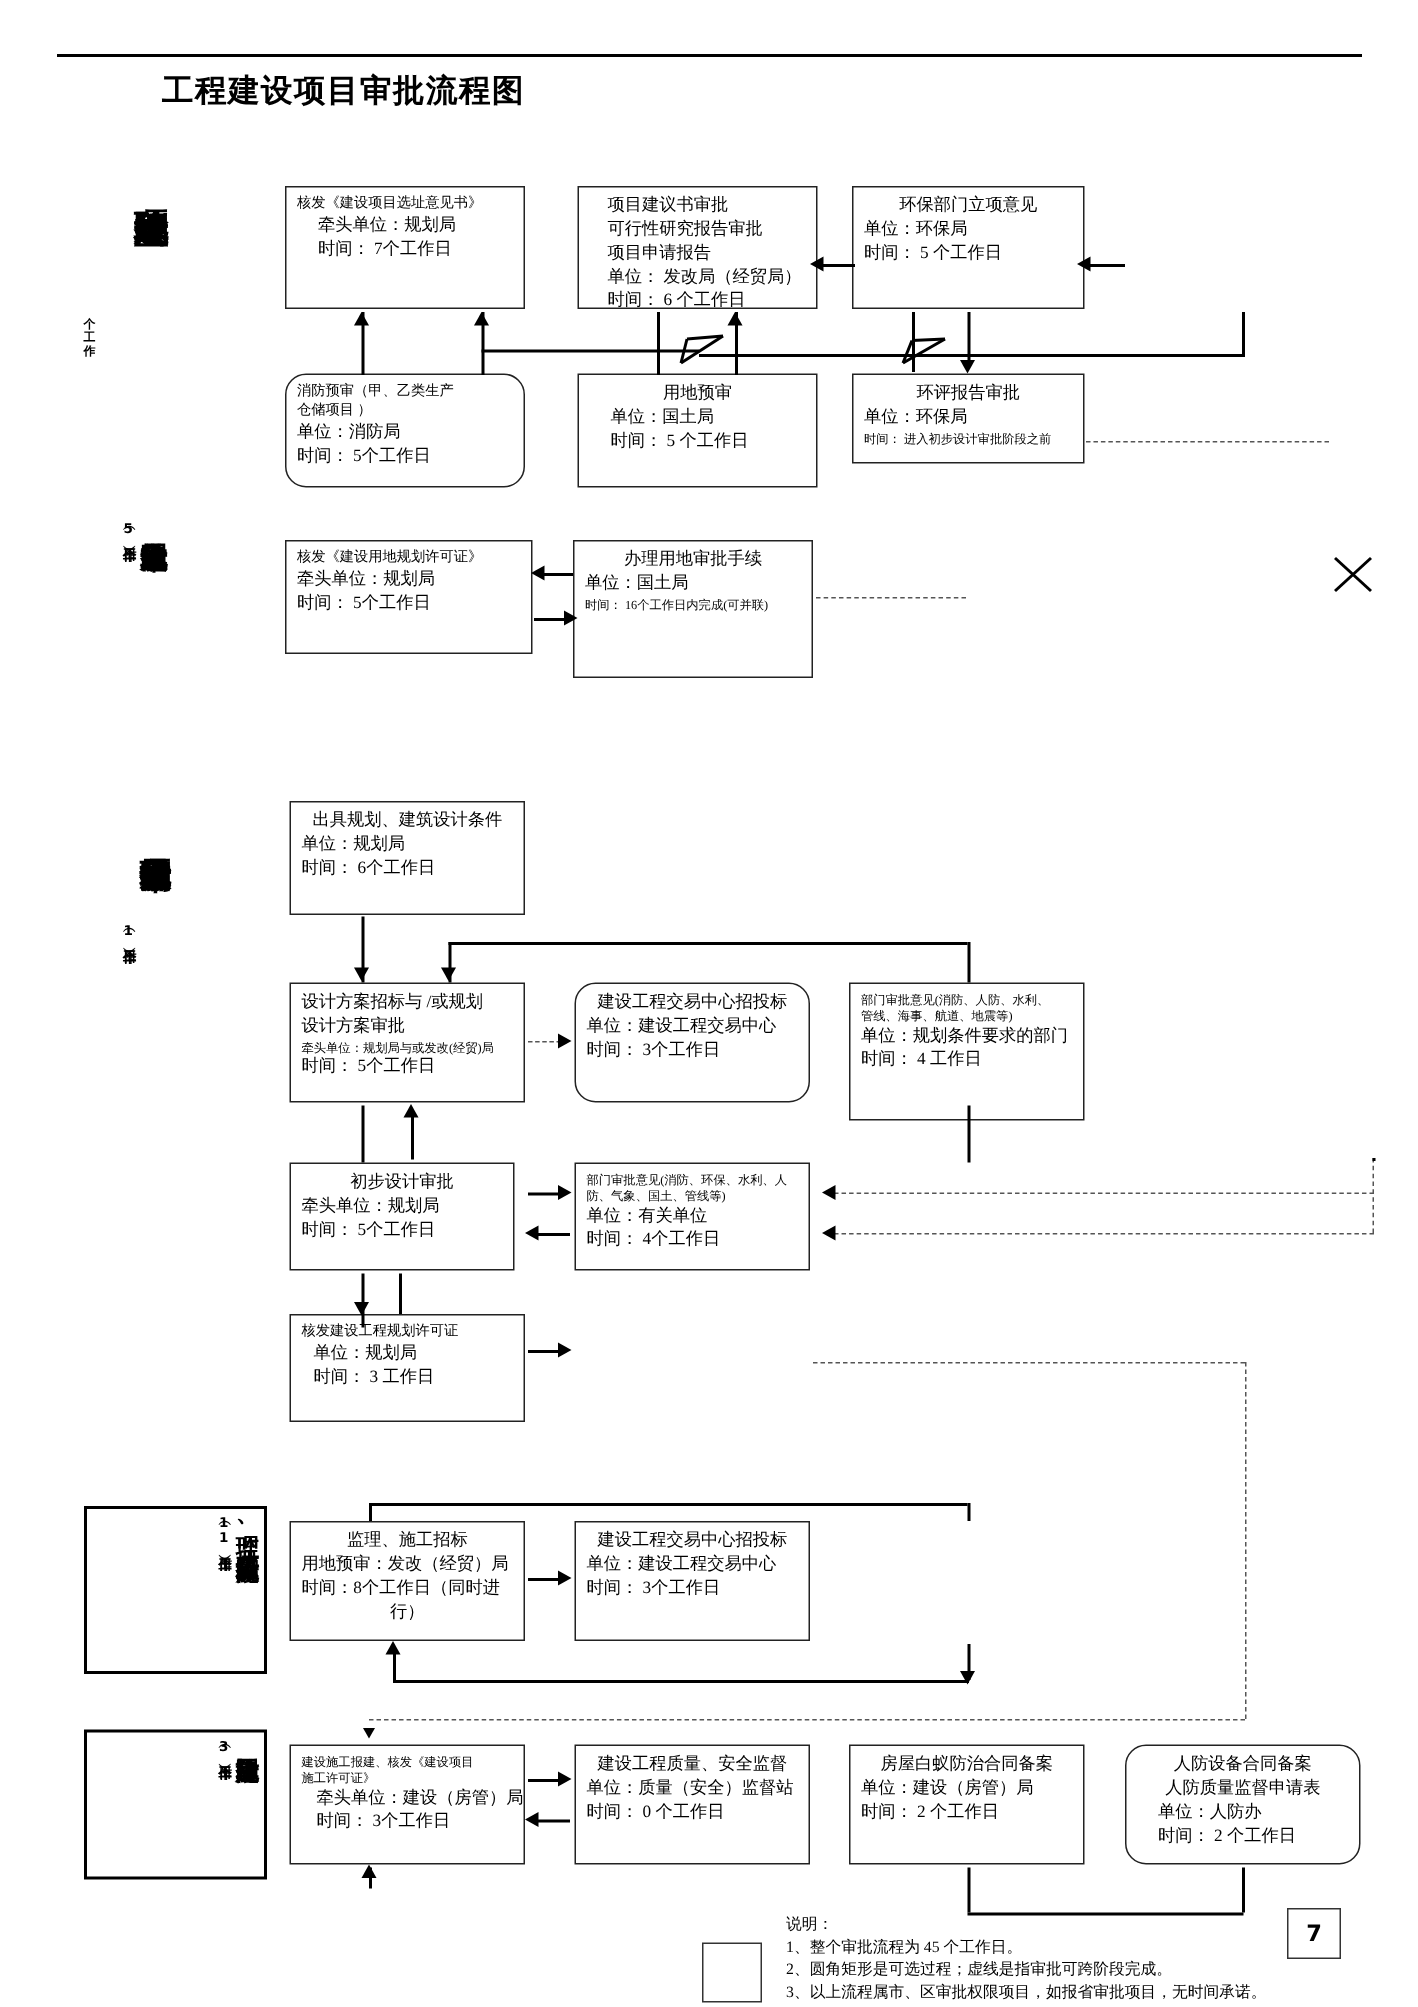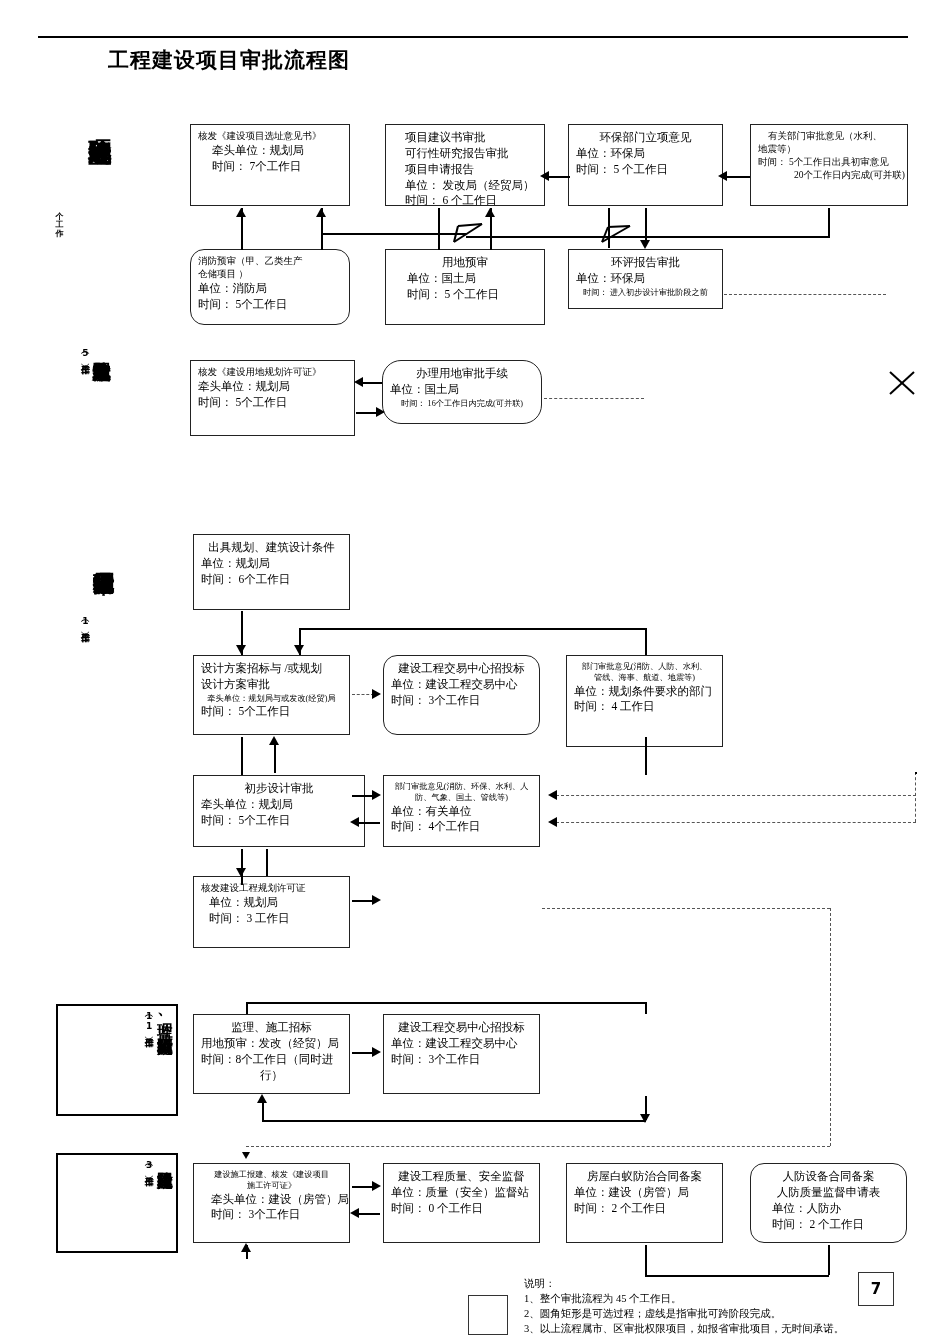--- a/index.html
+++ b/index.html
@@ -49,21 +49,21 @@
   .box.rounded { border-radius: 14px; }
   .box .ttl {
     text-align: center;
     display: block;
     white-space: nowrap;
   }
   .box .ttl.left { text-align: left; }
   .box .ln { display: block; white-space: nowrap; }
   .box .ln.ctr { text-align: center; }
   .box .sm { font-size: 9.5px; }
-  .box .xs { font-size: 8.2px; text-align: center; }
+  .box .xs { font-size: 8.2px; }
   .gap { height: 4px; }
 
   
   .stage {
     position: absolute;
     box-sizing: border-box;
     display: flex;
     flex-direction: row-reverse;
     align-items: flex-start;
     justify-content: flex-start;
@@ -200,26 +200,20 @@
     <span class="ln" style="padding-left:12px;">时间： 6 个工作日</span>
   </div>
 
   <div class="box" style="left:568px; top:124px; width:155px; height:82px;">
     <span class="ttl">环保部门立项意见</span>
     <span class="gap"></span>
     <span class="ln">单位：环保局</span>
     <span class="ln">时间： 5 个工作日</span>
   </div>
 
-  <div class="box" style="left:750px; top:124px; width:158px; height:82px;">
-    <span class="ln sm" style="padding-left:10px;">有关部门审批意见（水利、</span>
-    <span class="ln sm">地震等）</span>
-    <span class="ln sm">时间： 5个工作日出具初审意见</span>
-    <span class="ln sm" style="padding-left:36px;">20个工作日内完成(可并联)</span>
-  </div>
 
   <div class="box rounded" style="left:190px; top:249px; width:160px; height:76px;">
     <span class="ln sm">消防预审（甲、乙类生产</span>
     <span class="ln sm">仓储项目 ）</span>
     <span class="ln">单位：消防局</span>
     <span class="ln">时间： 5个工作日</span>
   </div>
 
   <div class="box" style="left:385px; top:249px; width:160px; height:76px;">
     <span class="ttl">用地预审</span>
@@ -235,21 +229,21 @@
     <span class="ln xs">时间： 进入初步设计审批阶段之前</span>
   </div>
 
   <div class="box" style="left:190px; top:360px; width:165px; height:76px;">
     <span class="ttl left sm">核发《建设用地规划许可证》</span>
     <span class="gap"></span>
     <span class="ln">牵头单位：规划局</span>
     <span class="ln">时间： 5个工作日</span>
   </div>
 
-  <div class="box" style="left:382px; top:360px; width:160px; height:64px;border-radius:19px;">
+  <div class="box" style="left:382px; top:360px; width:160px; height:92px;">
     <span class="ttl">办理用地审批手续</span>
     <span class="gap"></span>
     <span class="ln">单位：国土局</span>
     <span class="ln xs">时间： 16个工作日内完成(可并联)</span>
   </div>
 
   <div class="box" style="left:193px; top:534px; width:157px; height:76px;">
     <span class="ttl">出具规划、建筑设计条件</span>
     <span class="gap"></span>
     <span class="ln">单位：规划局</span>
@@ -271,21 +265,21 @@
     <span class="ln">时间： 3个工作日</span>
   </div>
 
   <div class="box" style="left:566px; top:655px; width:157px; height:92px;">
     <span class="ln xs">部门审批意见(消防、人防、水利、</span>
     <span class="ln xs">管线、海事、航道、地震等)</span>
     <span class="ln">单位：规划条件要求的部门</span>
     <span class="ln">时间： 4 工作日</span>
   </div>
 
-  <div class="box" style="left:193px; top:775px; width:172px; height:72px;">
+  <div class="box" style="left:193px; top:775px; width:150px; height:72px;">
     <span class="ttl">初步设计审批</span>
     <span class="gap"></span>
     <span class="ln">牵头单位：规划局</span>
     <span class="ln">时间： 5个工作日</span>
   </div>
 
   <div class="box" style="left:383px; top:775px; width:157px; height:72px;">
     <span class="ln xs">部门审批意见(消防、环保、水利、人</span>
     <span class="ln xs">防、气象、国土、管线等)</span>
     <span class="ln">单位：有关单位</span>

